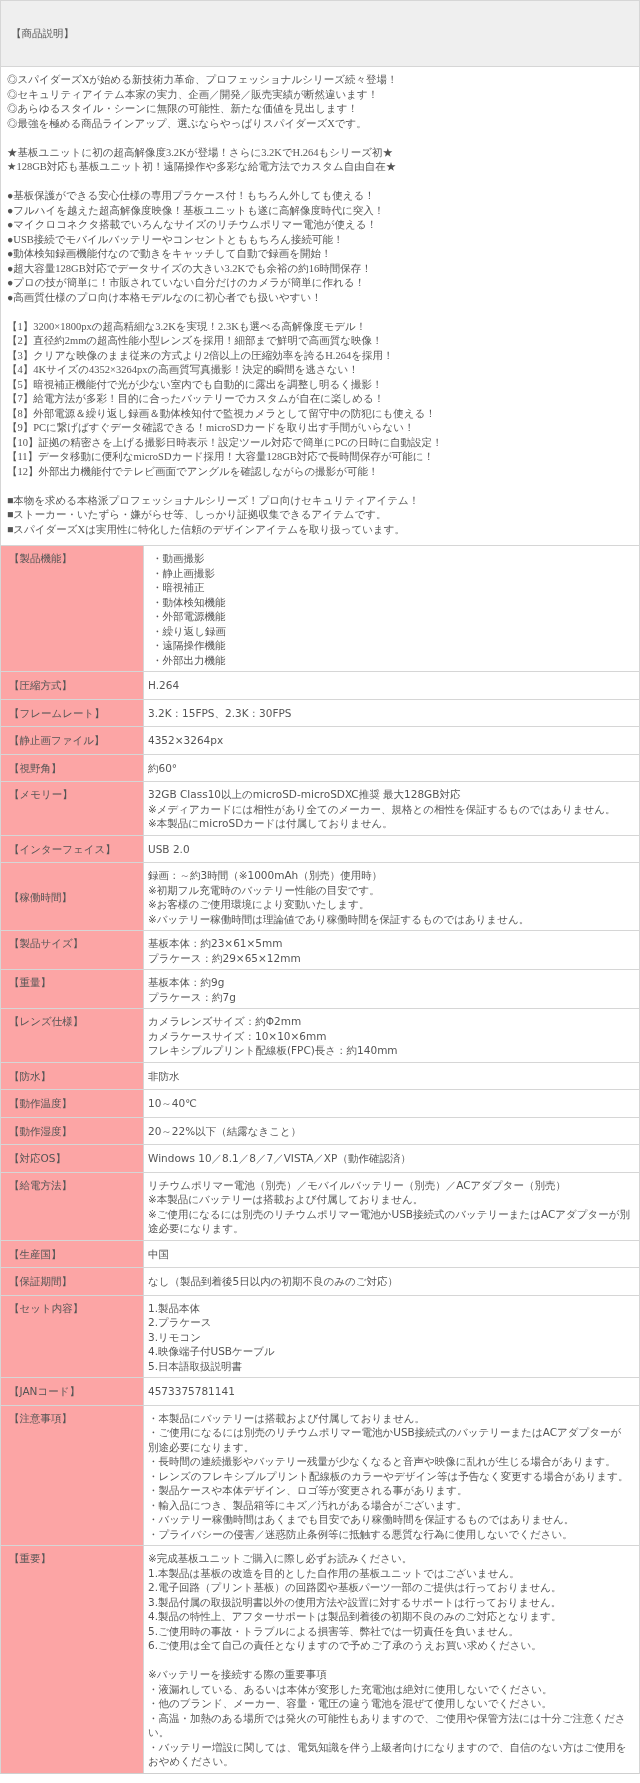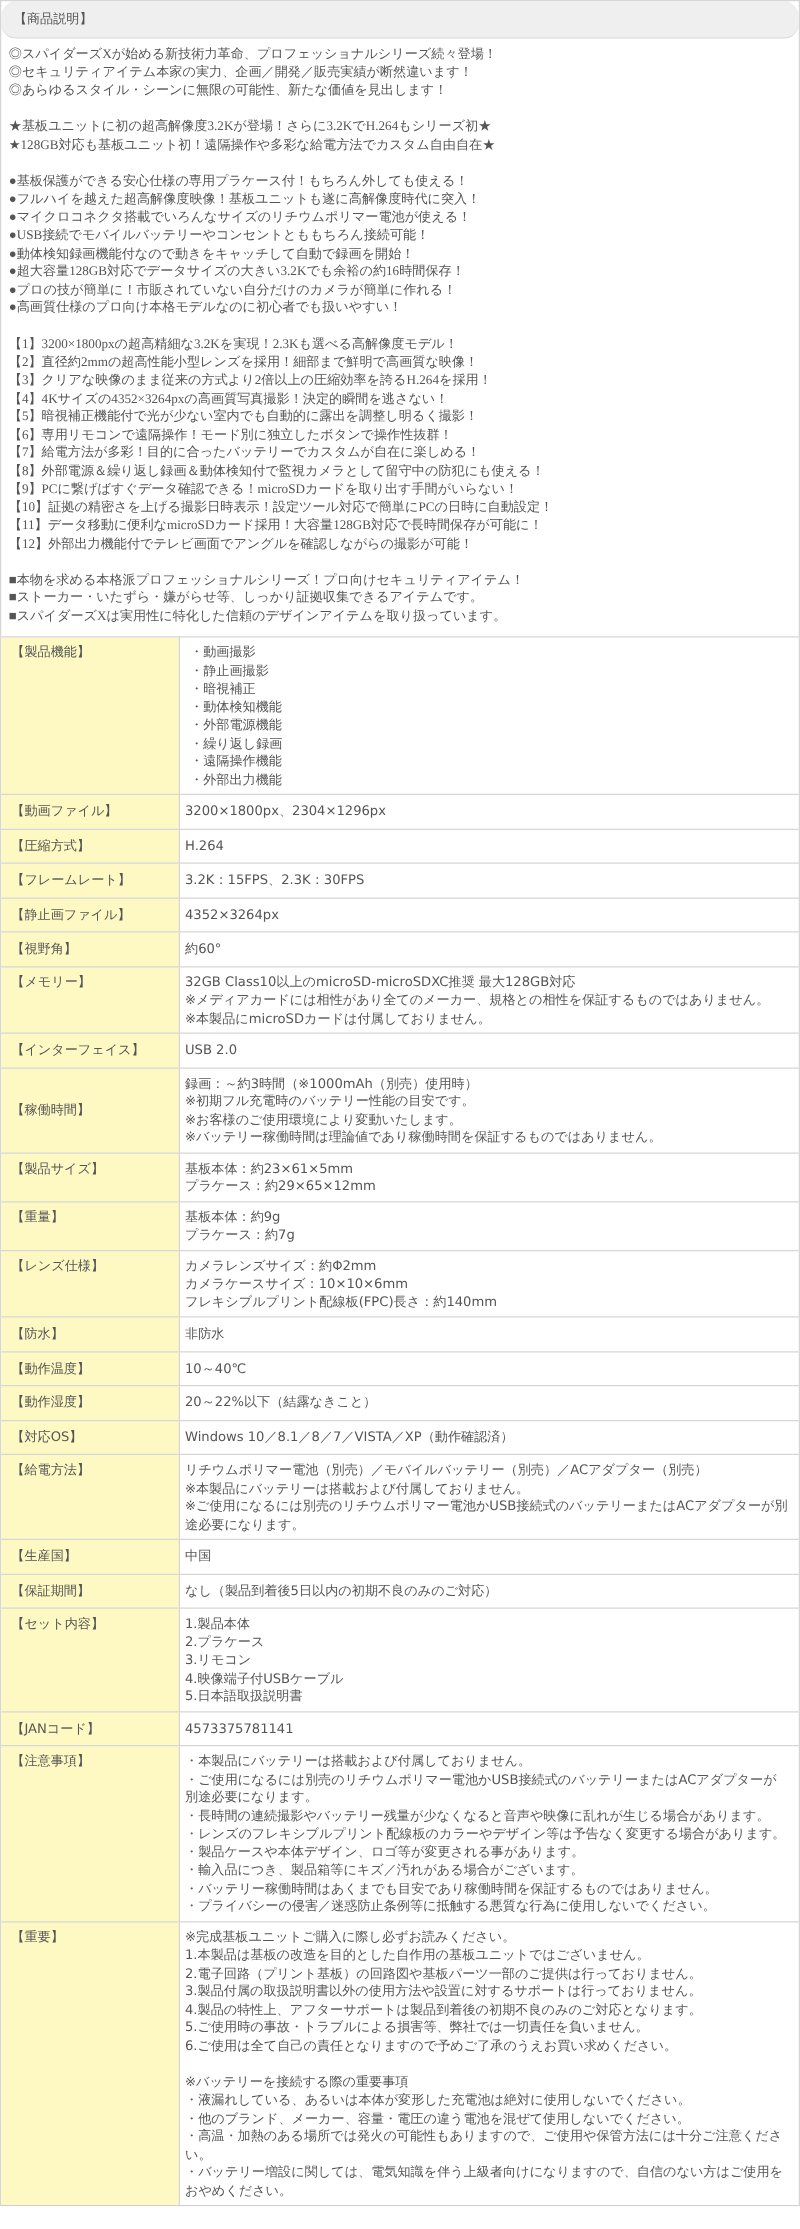--- a/index.html
+++ b/index.html
@@ -6,77 +6,76 @@
   body {
     width: 640px;
     font-family: "DejaVu Sans", "Liberation Sans", sans-serif;
     font-size: 10.5px;
     color: #555555;
     line-height: 14.5px;
   }
   .wrap { width: 638px; border: 1px solid #d6d6d6; border-bottom: 1px solid #cfcfcf; }
   .desc-head {
     background: #efefef;
-    padding: 7px 10px;
+    padding: 25px 10px;
     height: 15px;
     line-height: 15px;
     border-bottom: 1px solid #d6d6d6;
     color: #555;
-    border-radius: 12px;
   }
   .desc-body { padding: 6px 6px 8px 6px; font-family: Liberation Serif, serif; }
   .desc-body .line { white-space: nowrap; overflow: hidden; }
   .desc-body .gap { height: 14.5px; }
   table.spec { width: 100%; border-collapse: collapse; table-layout: fixed; }
   table.spec td {
     border-top: 1px solid #d6d6d6;
     padding: 5px 8px 4px 8px;
     vertical-align: top;
   }
   table.spec td.lbl {
     width: 126px;
-    background: #fef9c3;
+    background: #fca5a5;
     border-right: 1px solid #d6d6d6;
     color: #555;
   }
   table.spec td.lbl.mid { vertical-align: middle; }
   table.spec td.val { padding-left: 4px; color: #555; }
   table.spec tr.single td { padding-top: 6px; padding-bottom: 6px; }
   .vline { display: block; }
   .red { color: #e0302e; }
   .bullet-list .vline { padding-left: 4px; }
 </style>
 </head>
 <body>
 
 <div class="wrap">
   <div class="desc-head">【商品説明】</div>
   <div class="desc-body" id="desc-body">
       <div class="line">◎スパイダーズXが始める新技術力革命、プロフェッショナルシリーズ続々登場！</div>
       <div class="line">◎セキュリティアイテム本家の実力、企画／開発／販売実績が断然違います！</div>
       <div class="line">◎あらゆるスタイル・シーンに無限の可能性、新たな価値を見出します！</div>
+      <div class="line">◎最強を極める商品ラインアップ、選ぶならやっぱりスパイダーズXです。</div>
       <div class="gap"></div>
       <div class="line">★基板ユニットに初の超高解像度3.2Kが登場！さらに3.2KでH.264もシリーズ初★</div>
       <div class="line">★128GB対応も基板ユニット初！遠隔操作や多彩な給電方法でカスタム自由自在★</div>
       <div class="gap"></div>
       <div class="line">●基板保護ができる安心仕様の専用プラケース付！もちろん外しても使える！</div>
       <div class="line">●フルハイを越えた超高解像度映像！基板ユニットも遂に高解像度時代に突入！</div>
       <div class="line">●マイクロコネクタ搭載でいろんなサイズのリチウムポリマー電池が使える！</div>
       <div class="line">●USB接続でモバイルバッテリーやコンセントとももちろん接続可能！</div>
       <div class="line">●動体検知録画機能付なので動きをキャッチして自動で録画を開始！</div>
       <div class="line">●超大容量128GB対応でデータサイズの大きい3.2Kでも余裕の約16時間保存！</div>
       <div class="line">●プロの技が簡単に！市販されていない自分だけのカメラが簡単に作れる！</div>
       <div class="line">●高画質仕様のプロ向け本格モデルなのに初心者でも扱いやすい！</div>
       <div class="gap"></div>
       <div class="line">【1】3200×1800pxの超高精細な3.2Kを実現！2.3Kも選べる高解像度モデル！</div>
       <div class="line">【2】直径約2mmの超高性能小型レンズを採用！細部まで鮮明で高画質な映像！</div>
       <div class="line">【3】クリアな映像のまま従来の方式より2倍以上の圧縮効率を誇るH.264を採用！</div>
       <div class="line">【4】4Kサイズの4352×3264pxの高画質写真撮影！決定的瞬間を逃さない！</div>
       <div class="line">【5】暗視補正機能付で光が少ない室内でも自動的に露出を調整し明るく撮影！</div>
-      <div class="line">【6】専用リモコンで遠隔操作！モード別に独立したボタンで操作性抜群！</div>
       <div class="line">【7】給電方法が多彩！目的に合ったバッテリーでカスタムが自在に楽しめる！</div>
       <div class="line">【8】外部電源＆繰り返し録画＆動体検知付で監視カメラとして留守中の防犯にも使える！</div>
       <div class="line">【9】PCに繋げばすぐデータ確認できる！microSDカードを取り出す手間がいらない！</div>
       <div class="line">【10】証拠の精密さを上げる撮影日時表示！設定ツール対応で簡単にPCの日時に自動設定！</div>
       <div class="line">【11】データ移動に便利なmicroSDカード採用！大容量128GB対応で長時間保存が可能に！</div>
       <div class="line">【12】外部出力機能付でテレビ画面でアングルを確認しながらの撮影が可能！</div>
       <div class="gap"></div>
       <div class="line">■本物を求める本格派プロフェッショナルシリーズ！プロ向けセキュリティアイテム！</div>
       <div class="line">■ストーカー・いたずら・嫌がらせ等、しっかり証拠収集できるアイテムです。</div>
       <div class="line">■スパイダーズXは実用性に特化した信頼のデザインアイテムを取り扱っています。</div>
@@ -89,24 +88,20 @@
         <td class="val bullet-list">
             <span class="vline">・動画撮影</span>
             <span class="vline">・静止画撮影</span>
             <span class="vline">・暗視補正</span>
             <span class="vline">・動体検知機能</span>
             <span class="vline">・外部電源機能</span>
             <span class="vline">・繰り返し録画</span>
             <span class="vline">・遠隔操作機能</span>
             <span class="vline">・外部出力機能</span>
           </td>
-      </tr>
-      <tr class="single">
-        <td class="lbl">【動画ファイル】</td>
-        <td class="val">3200×1800px、2304×1296px</td>
       </tr>
       <tr class="single">
         <td class="lbl">【圧縮方式】</td>
         <td class="val">H.264</td>
       </tr>
       <tr class="single">
         <td class="lbl">【フレームレート】</td>
         <td class="val">3.2K：15FPS、2.3K：30FPS</td>
       </tr>
       <tr class="single">

